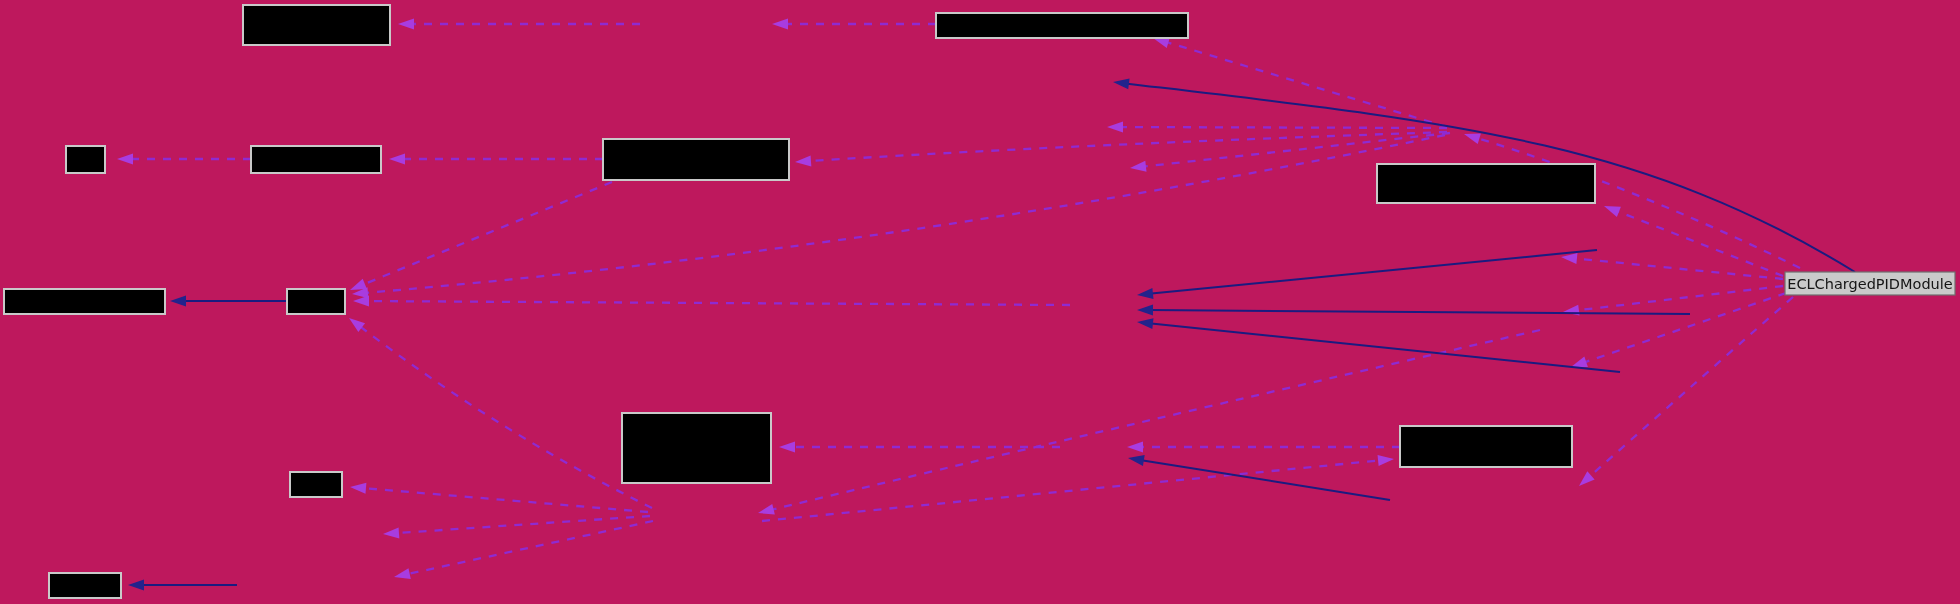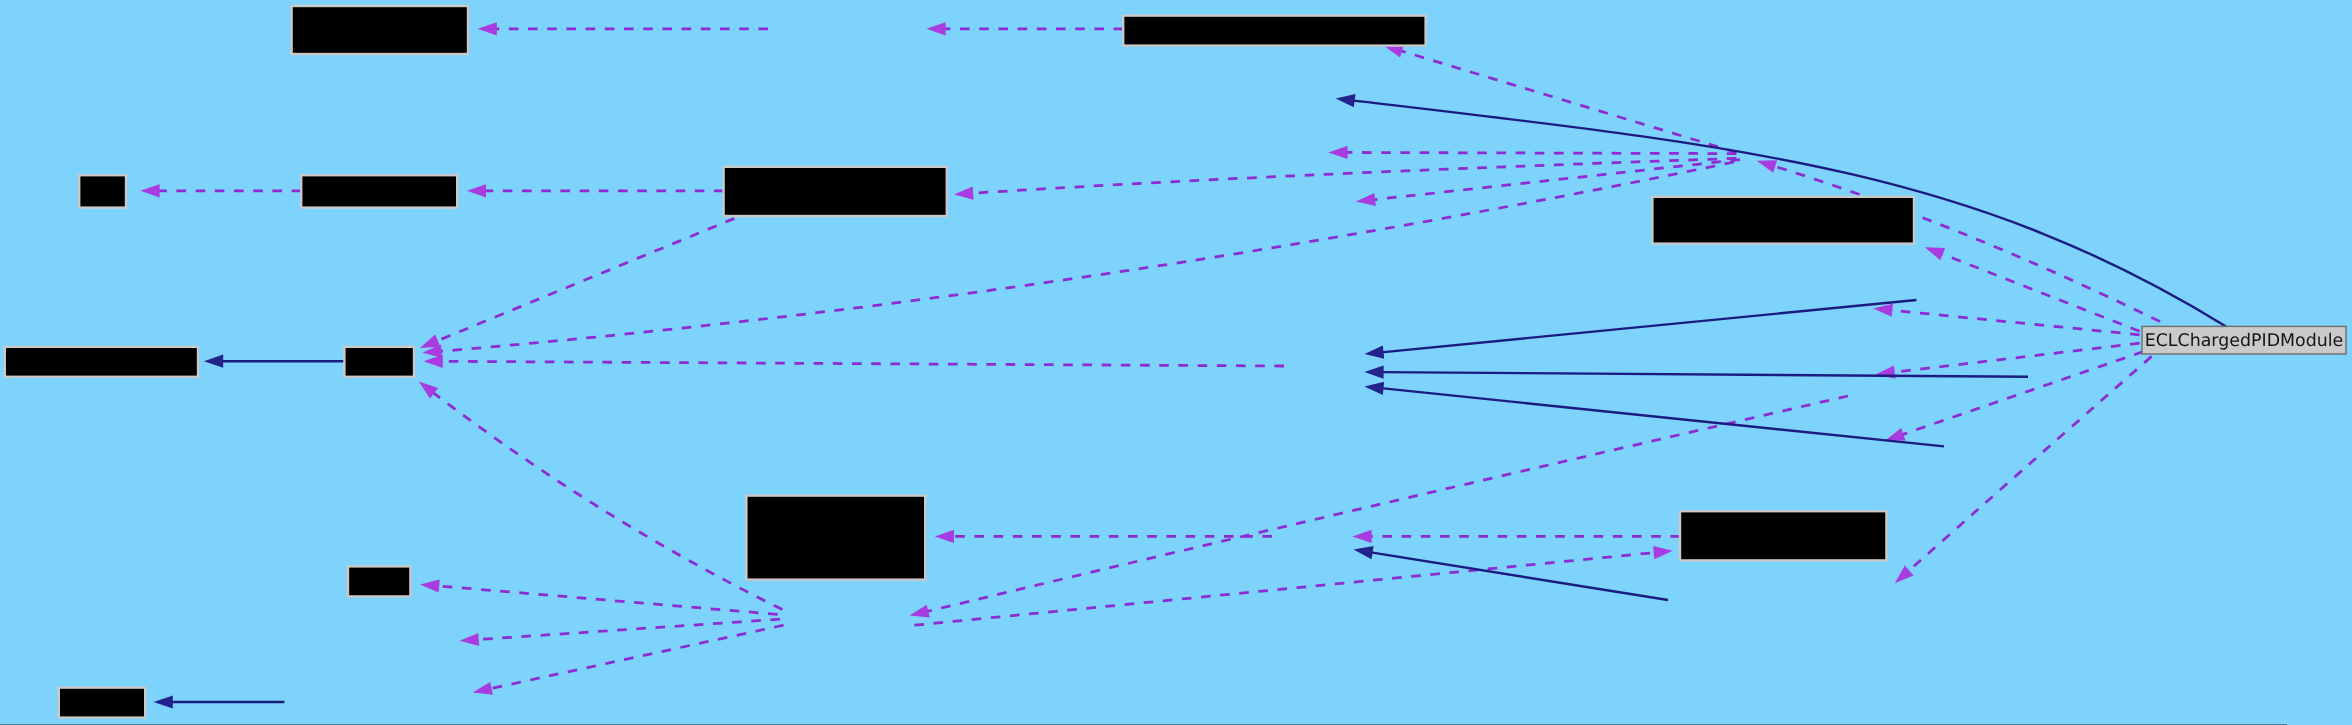--- a/index.html
+++ b/index.html
@@ -1,16 +1,16 @@
 <!DOCTYPE html>
 <html><head>
 <meta charset="utf-8">
 <style>
   html,body{margin:0;padding:0;background:#000;}
-  #stage{position:relative;width:1960px;height:604px;background:#7dd3fc;overflow:hidden;
+  #stage{position:relative;width:1960px;height:604px;background:#be185d;overflow:hidden;
          font-family:"DejaVu Sans", sans-serif;}
   svg{position:absolute;left:0;top:0;}
 </style>
 </head>
 <body>
 
 <div id="stage">
   <svg id="graph-svg" xmlns="http://www.w3.org/2000/svg" width="1960" height="604" viewBox="0 0 1960 604">
       <path d="M 640 24 L 410 24" fill="none" stroke="#8e2bd2" stroke-width="2.3" stroke-dasharray="8,8"></path>
       <polygon points="398,24 414,29.499999999999996 414,18.499999999999996" fill="#a83ce0"></polygon>

